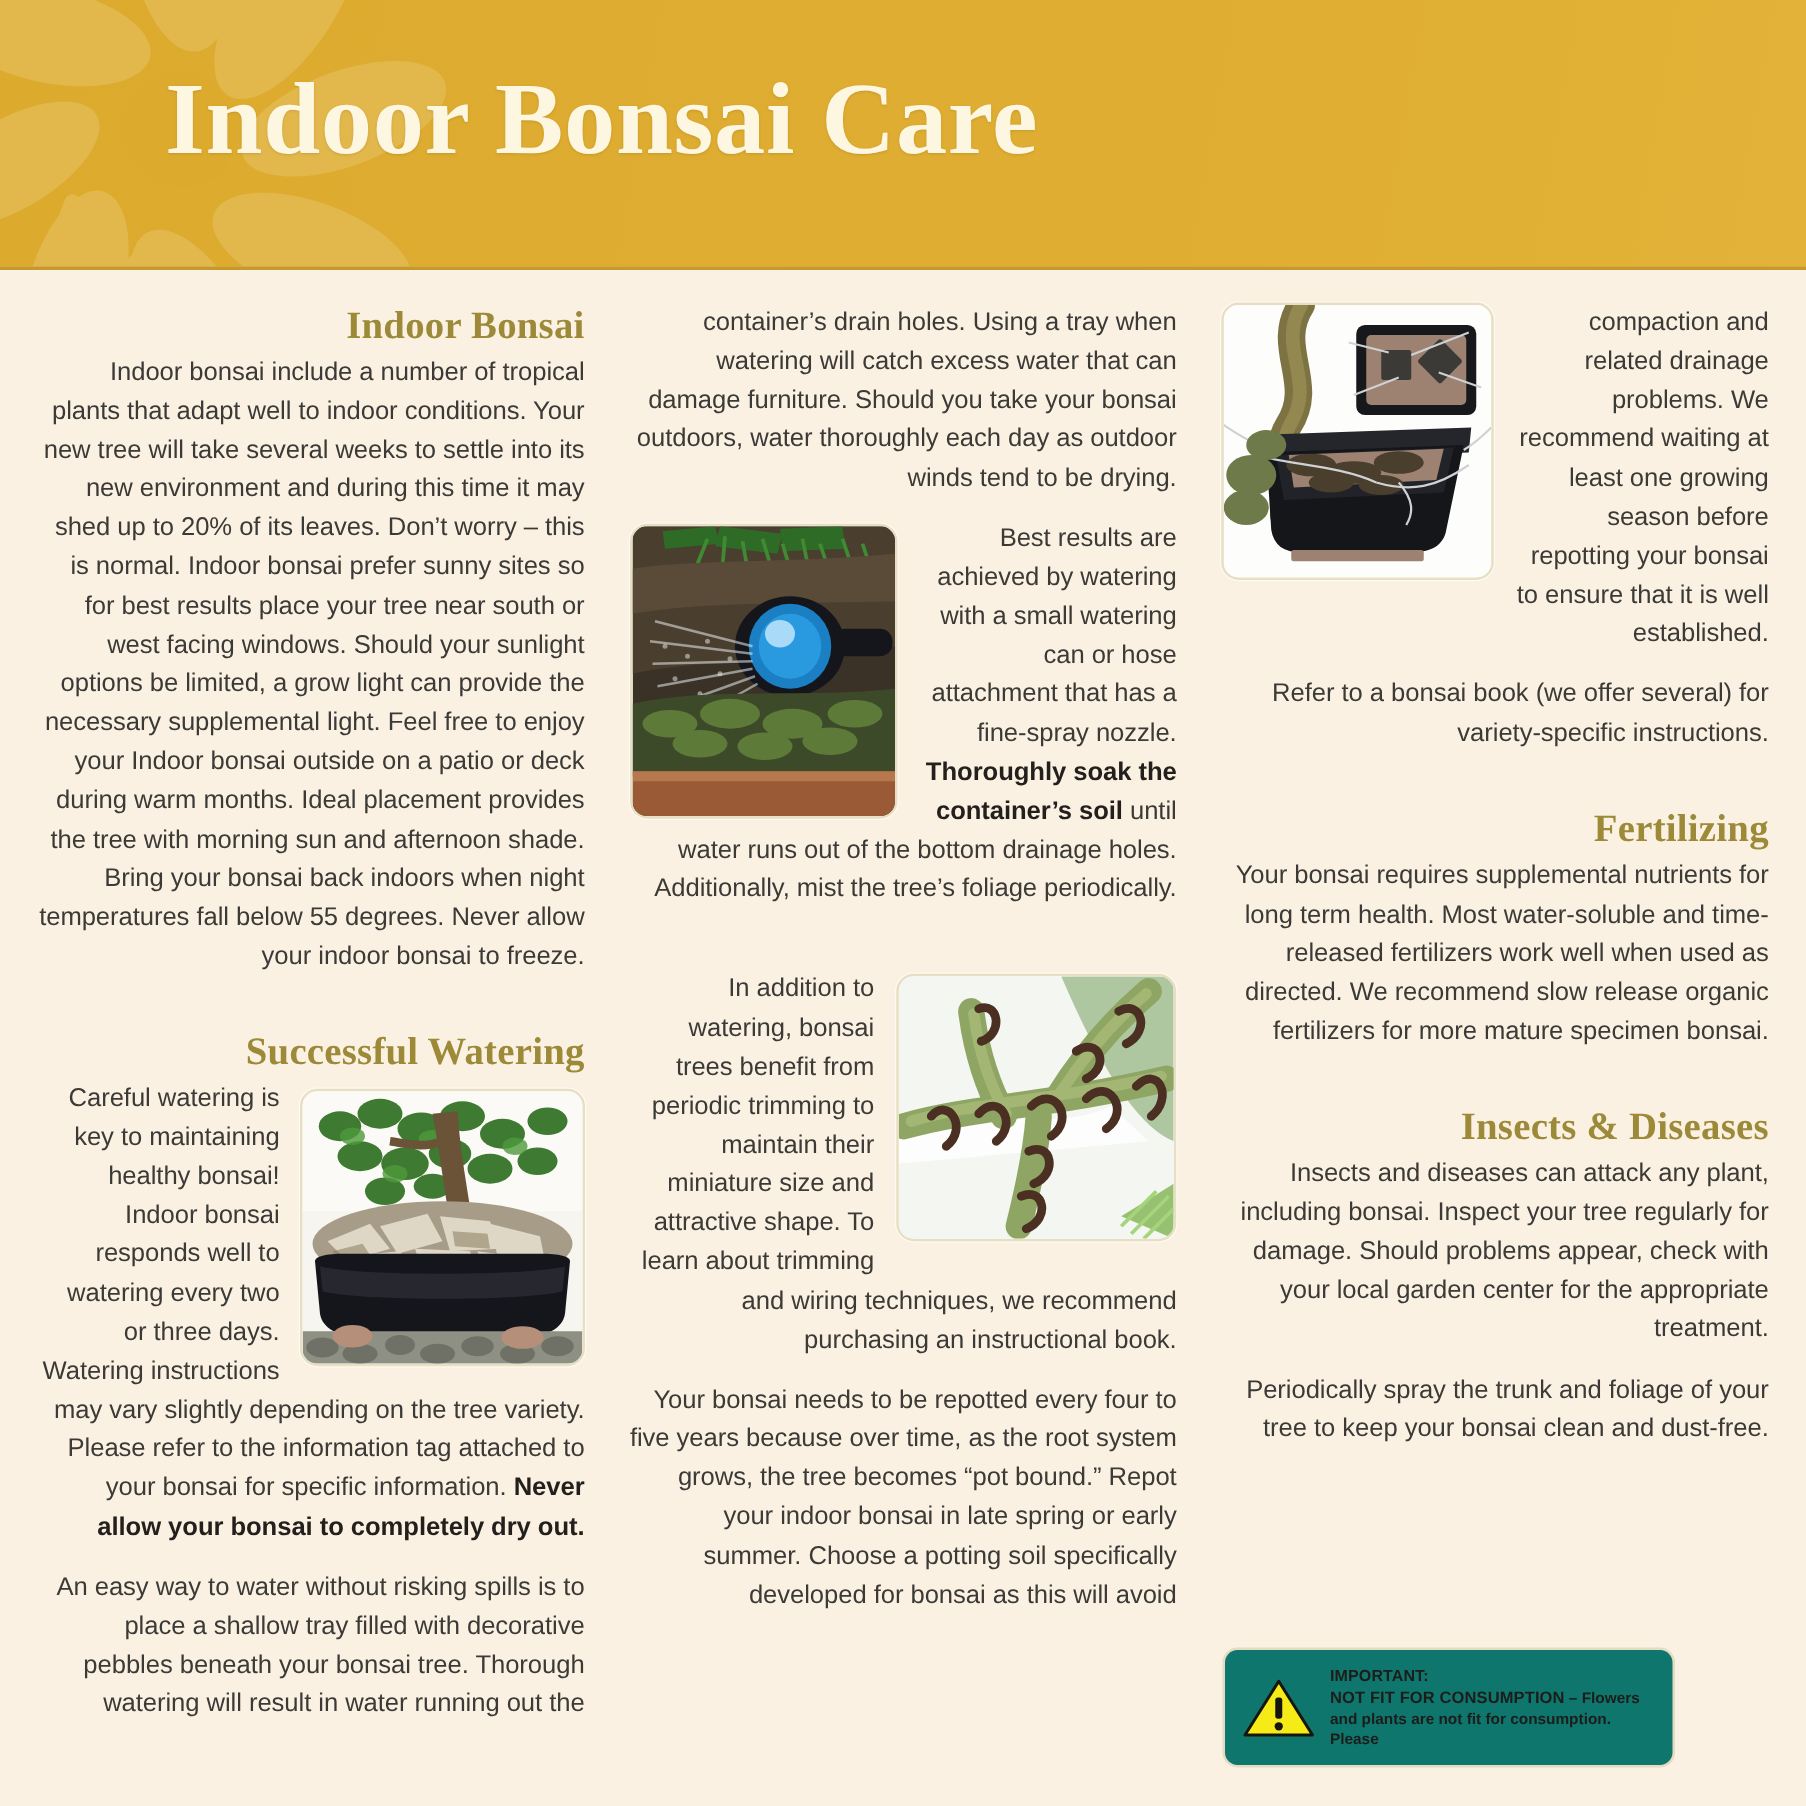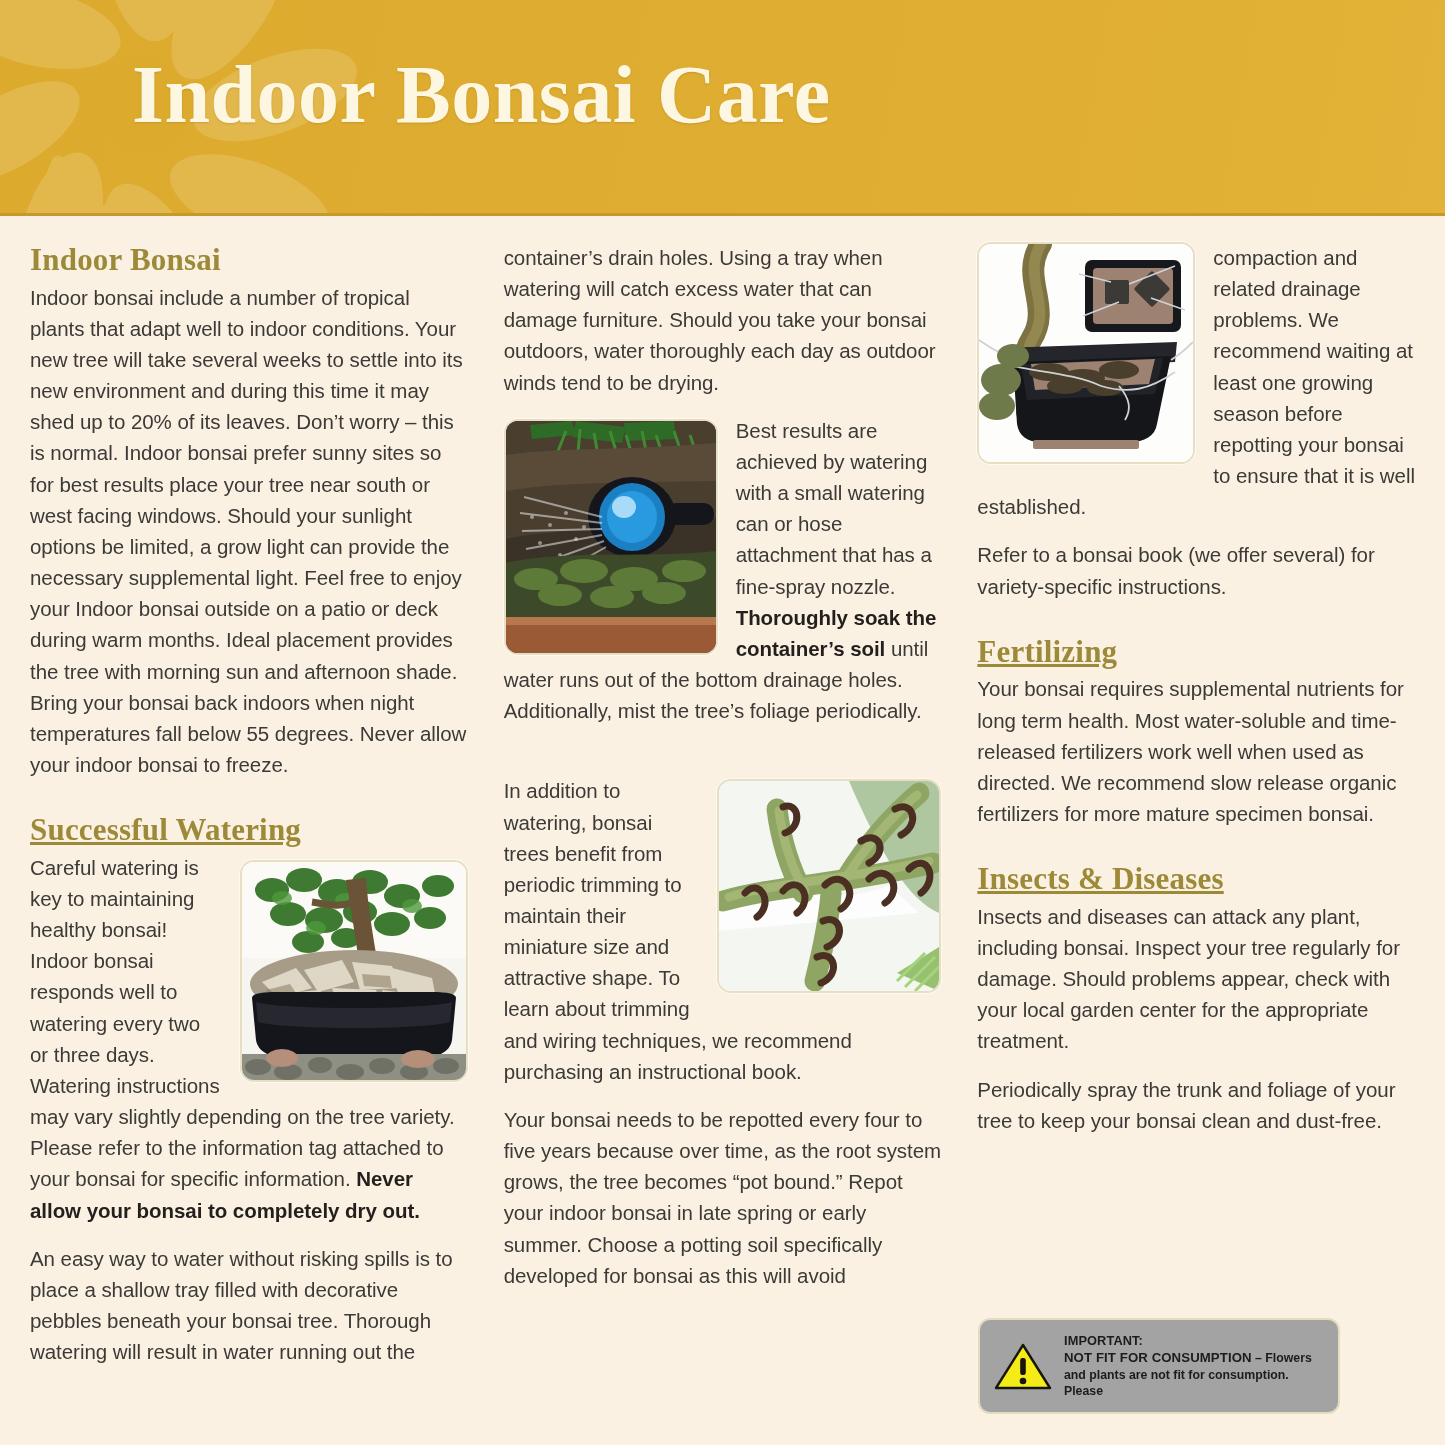--- a/index.html
+++ b/index.html
@@ -45,32 +45,32 @@
   }
 
   
   .content {
     position: relative;
     padding: 26px 30px 0 30px;
     display: flex;
     gap: 36px;
     align-items: flex-start;
   }
-  .col { width: 440px; position: relative; }
+  .col { width: 440px; position: relative; text-align: right; }
 
   h2.sec {
     font-family: "Liberation Serif", "DejaVu Serif", serif;
     font-size: 31px;
     font-weight: 700;
     color: #9c8a38;
     margin: 0 0 4px 0;
     line-height: 1.15;
     letter-spacing: 0.2px;
   }
-  h2.sec.spaced { margin-top: 32px; text-decoration: underline; }
+  h2.sec.spaced { margin-top: 43px; }
 
   p.body {
     font-size: 20.5px;
     line-height: 1.52;
     color: #3b3a36;
     margin: 0 0 17px 0;
     letter-spacing: -0.05px;
   }
   p.body.tight { margin-bottom: 0; }
   p.body b, p.body strong { font-weight: 700; color: #231f1c; }
@@ -113,21 +113,21 @@
 
   .clearfix::after { content: ""; display: block; clear: both; }
 
   
   .warning {
     position: absolute;
     left: 978px;
     top: 1318px;
     width: 362px;
     height: 96px;
-    background: #a3a3a3;
+    background: #0f766e;
     border: 2px solid #e3dcc0;
     border-radius: 12px;
     display: flex;
     align-items: center;
     padding: 6px 12px 6px 14px;
     gap: 12px;
   }
   .warn-icon { flex: 0 0 auto; }
   .warn-text {
     font-size: 12.3px;

